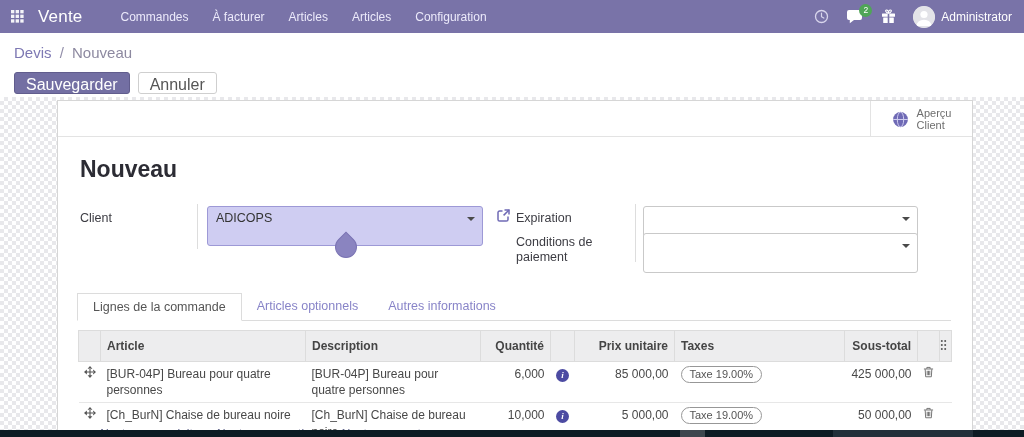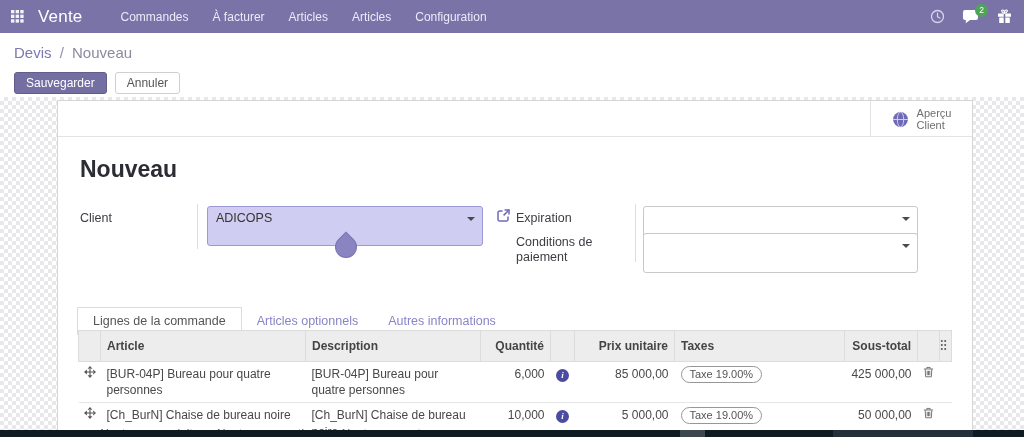--- a/index.html
+++ b/index.html
@@ -21,21 +21,21 @@
   .avatar { width:22px; height:22px; border-radius:50%; overflow:hidden; background:#e3e3e8; }
   .user-name { font-size:12px; color:#fff; }
 
   
   .controlpanel { position:absolute; left:0; top:33px; width:1024px; height:64px; background:#fff; }
   .breadcrumb { position:absolute; left:14px; top:11px; font-size:15px; }
   .bc-parent { color:#7d78b3; cursor:pointer; }
   .bc-sep { color:#928ea9; margin:0 4px; }
   .bc-current { color:#8d89a0; }
   .cp-buttons { position:absolute; left:14px; top:39px; display:flex; gap:8px; }
-  .btn { font-size:12px; border-radius:3px; padding:3px 11px; height:22px; cursor:pointer;
+  .btn { font-size:16px; border-radius:3px; padding:3px 11px; height:22px; cursor:pointer;
          font-family:"Liberation Sans", sans-serif; }
   .btn-primary { background:#736fa3; border:1px solid #615d8d; color:#fff; }
   .btn-default { background:#fff; border:1px solid #cfcfcf; color:#555; }
 
   
   .content { position:absolute; left:0; top:97px; width:1024px; height:340px;
     background-color:#fff;
     background-image:
       linear-gradient(45deg,#e8e8eb 25%,transparent 25%,transparent 75%,#e8e8eb 75%),
       linear-gradient(45deg,#e8e8eb 25%,transparent 25%,transparent 75%,#e8e8eb 75%);
@@ -61,22 +61,22 @@
   .fld-client { left:149px; top:105px; width:276px; background:#cfcdf2; border:1px solid #9d99d6;
                 color:#333; line-height:22px; padding-left:8px; }
   .fld-empty { width:275px; background:#fff; border:1px solid #c9c9c9; }
   .ext-link { position:absolute; left:438px; top:107px; cursor:pointer; }
 
   .teardrop { position:absolute; left:277px; top:135px; width:22px; height:22px;
               background:#8a84c0; border:1px solid #7b74b4;
               border-radius:0 50% 50% 50%; transform:rotate(45deg); }
 
   
-  .tabs { position:absolute; left:19px; right:21px; top:206px; height:28px;
-          display:flex; align-items:center; border-bottom:1px solid #dcdcdc; }
+  .tabs { position:absolute; left:19px; right:21px; top:192px; height:28px;
+          display:flex; align-items:flex-start; border-bottom:1px solid #dcdcdc; }
   .tab { padding:6px 15px; font-size:12.5px; color:#8884c8; cursor:pointer; }
   .tab.active { background:#fff; border:1px solid #dcdcdc; border-bottom:1px solid #fff;
                 margin-bottom:-1px; color:#555; }
 
   
   .lines { position:absolute; left:20px; top:229px; width:873px; border-collapse:collapse; table-layout:fixed; }
   .lines thead th { background:#ededee; border:1px solid #dcdcdc; font-weight:bold; font-size:12px;
                     color:#454545; padding:8px 6px; text-align:left; height:21px; }
   .lines thead th.num { text-align:right; }
   .lines tbody td { border-bottom:1px solid #e7e7e7; font-size:12px; color:#484848;
@@ -141,20 +141,30 @@
       </span>
       <span class="nav-icon">
         <svg width="15" height="15" viewBox="0 0 15 15">
           <g fill="#ffffff">
             <rect x="1" y="4.6" width="13" height="3.1" rx="0.5"></rect>
             <rect x="2.2" y="8.6" width="10.6" height="5.4" rx="0.5"></rect>
           </g>
           <rect x="6.7" y="4.6" width="1.6" height="9.4" fill="#7973a8"></rect>
           <path d="M7.5 4.2C5 4.2 3.6 1 5.6 1c1.5 0 1.9 2 1.9 3.2M7.5 4.2C10 4.2 11.4 1 9.4 1c-1.5 0-1.9 2-1.9 3.2" fill="none" stroke="#ffffff" stroke-width="1.1"></path>
         </svg>
+      </span>
+      <span class="user">
+        <span class="avatar">
+          <svg width="22" height="22" viewBox="0 0 22 22">
+            <circle cx="11" cy="11" r="11" fill="#e3e3e8"></circle>
+            <circle cx="11" cy="8.5" r="3.6" fill="#ffffff"></circle>
+            <path d="M3.2 20a8 8 0 0 1 15.6 0z" fill="#ffffff"></path>
+          </svg>
+        </span>
+        <span class="user-name">Administrator</span>
       </span>
     </div>
   </header>
 
   <div class="controlpanel">
     <div class="breadcrumb">
       <span class="bc-parent">Devis</span>
       <span class="bc-sep">/</span>
       <span class="bc-current">Nouveau</span>
     </div>

